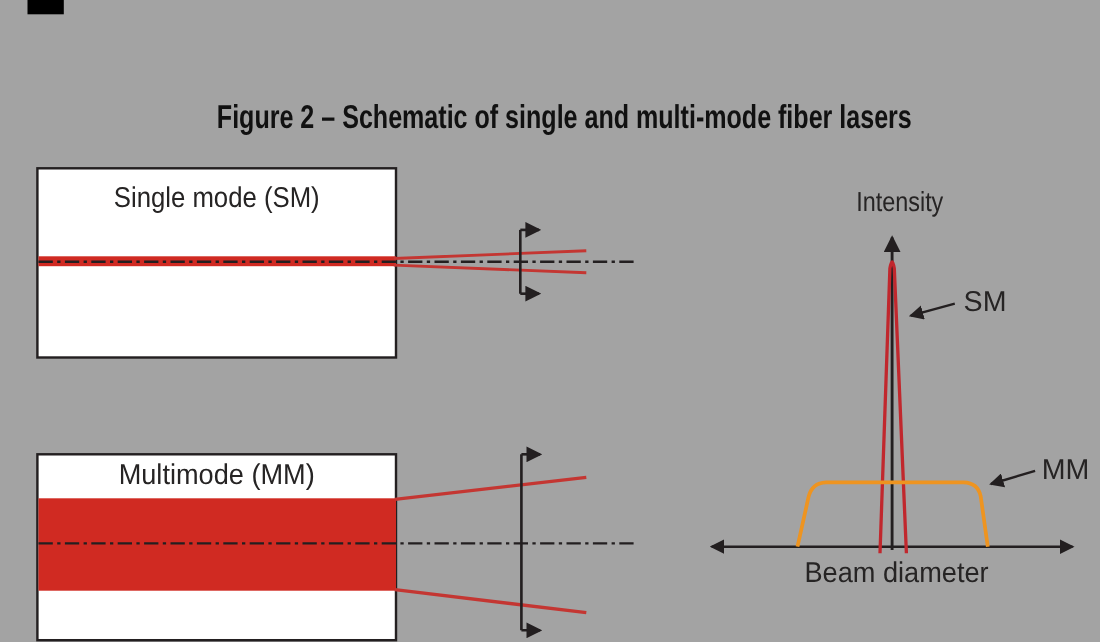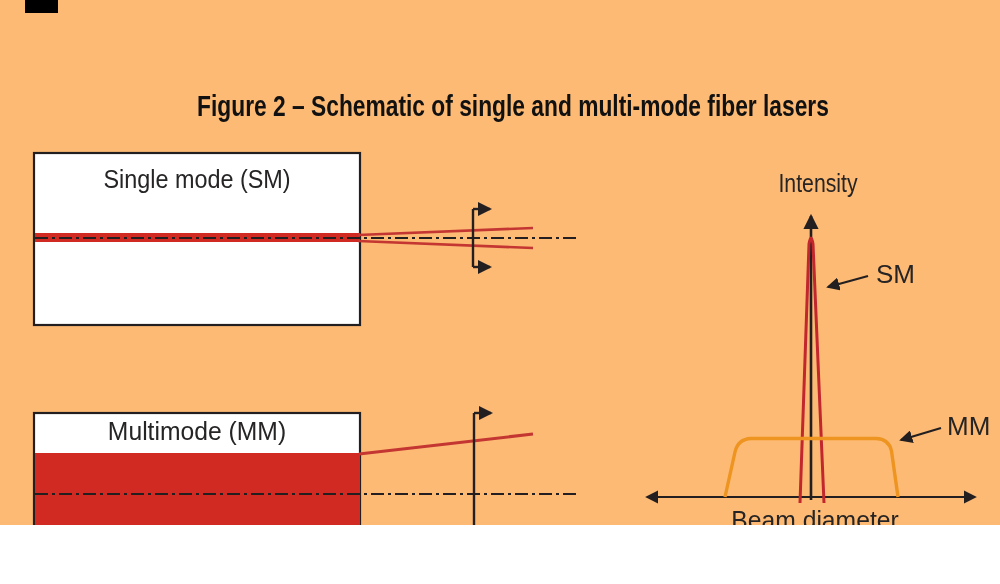--- a/index.html
+++ b/index.html
@@ -1,19 +1,19 @@
 <!DOCTYPE html>
 <html><head>
 <meta charset="utf-8">
 <style>
   html,body{margin:0;padding:0;background:#ffffff;}
   .stage{
     position:relative;
-    width:1000px;height:525px;
-    background:#fdba74;
+    width:1000px;height:584px;
+    background:#a3a3a3;
     overflow:hidden;
     font-family:"Liberation Sans", sans-serif;
   }
   svg{display:block;}
   text{
     font-family:"Liberation Sans", sans-serif;
     fill:#262424;
   }
   .title-text{font-weight:bold;fill:#111111;}
 </style>

